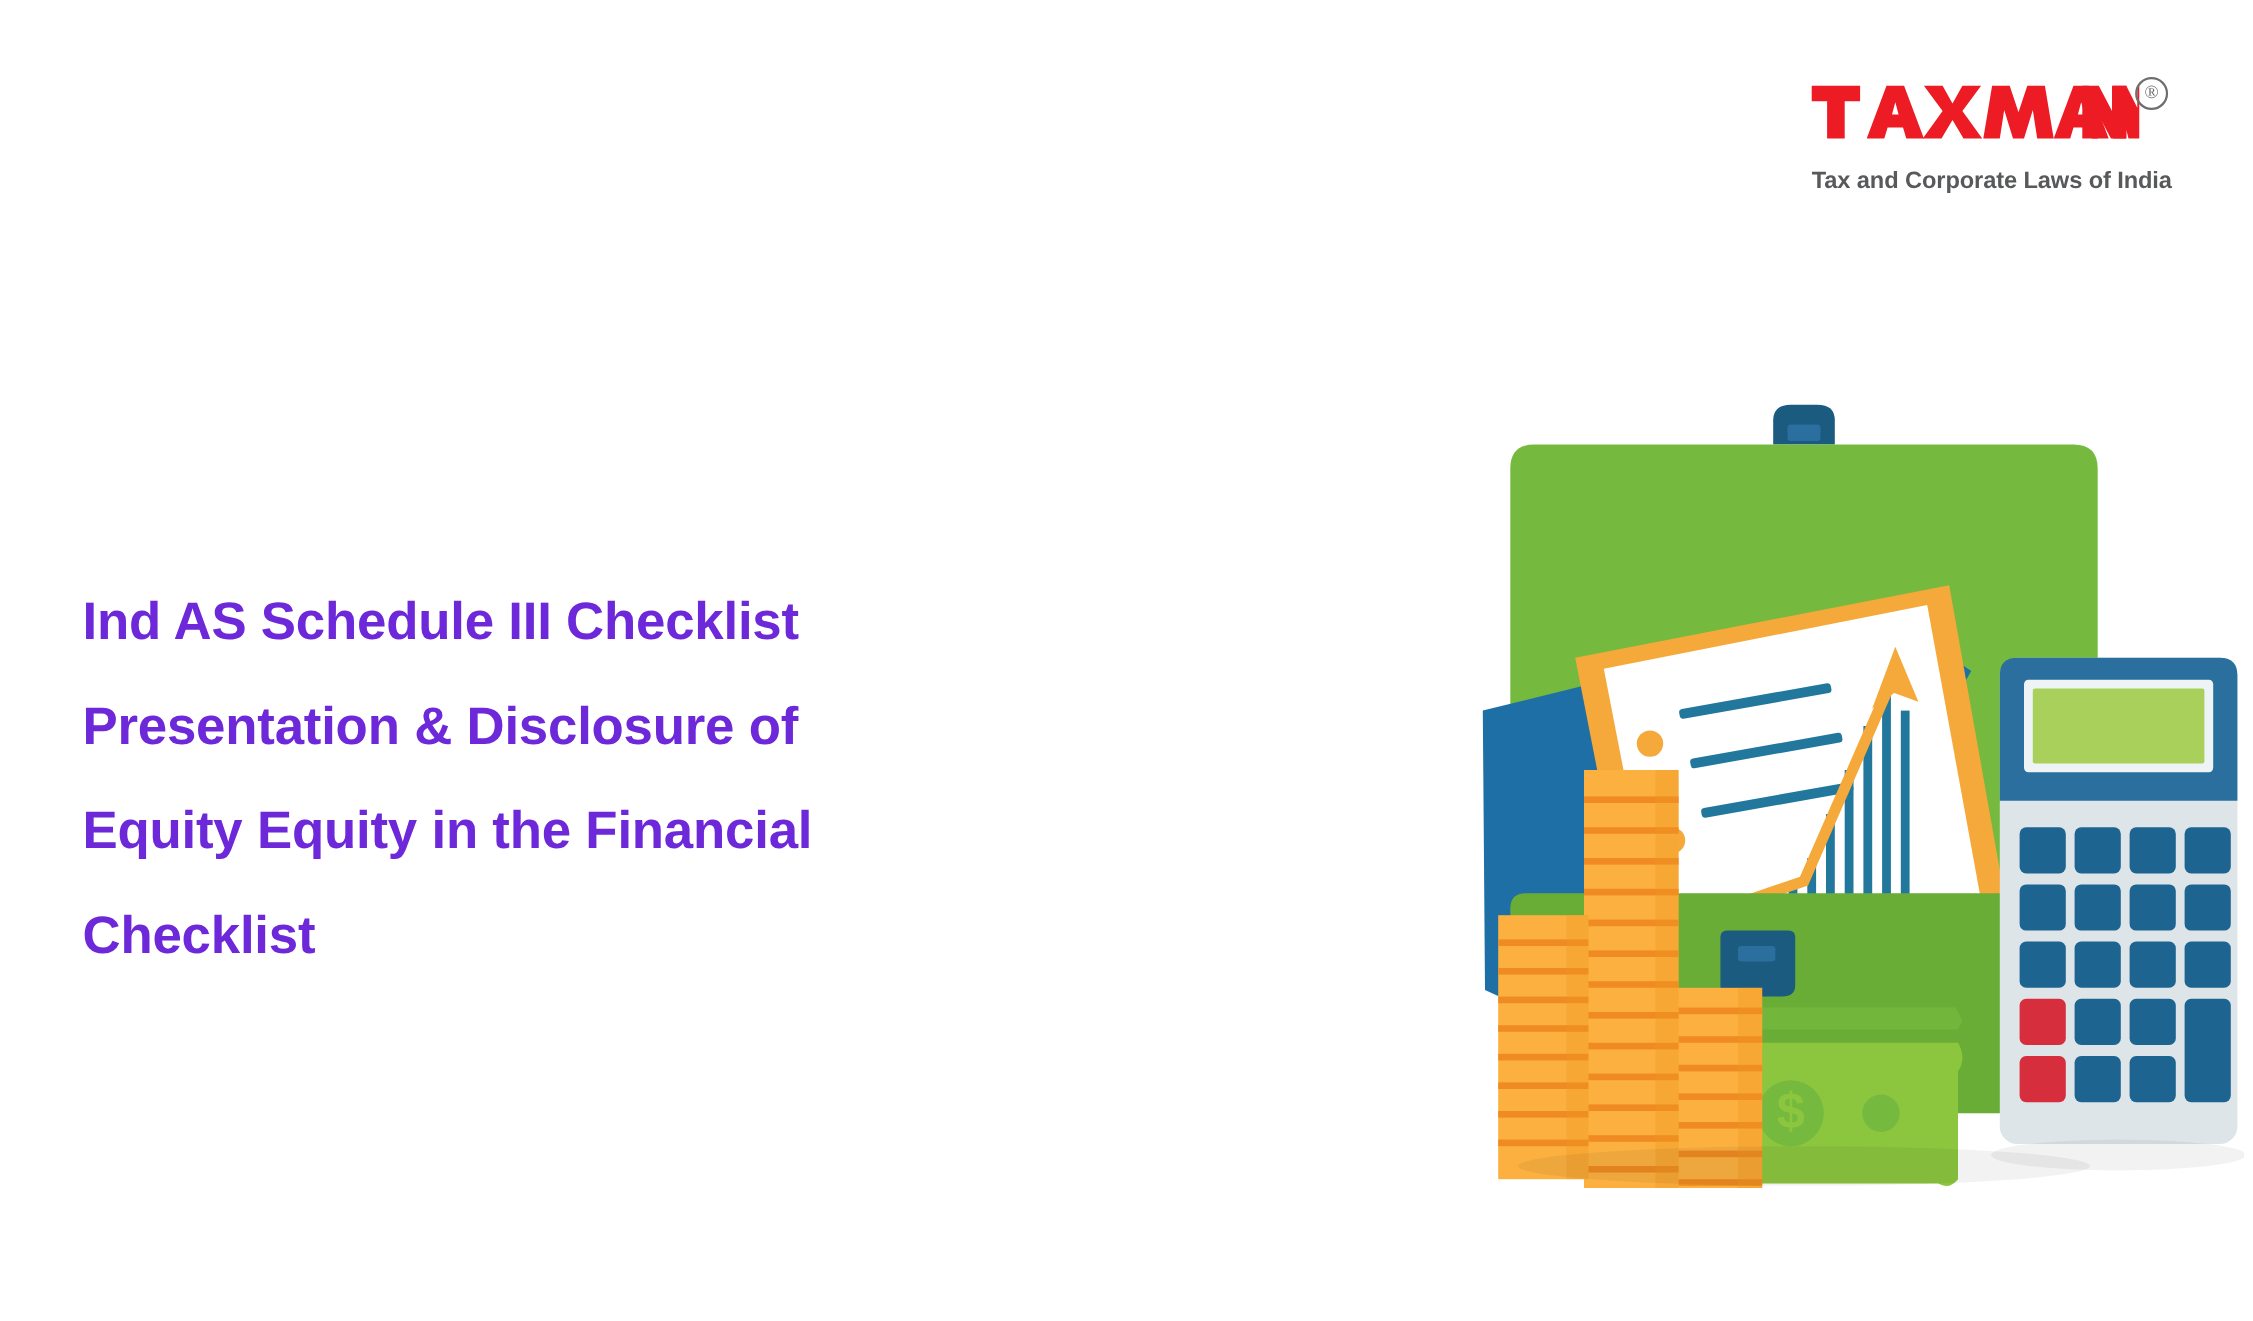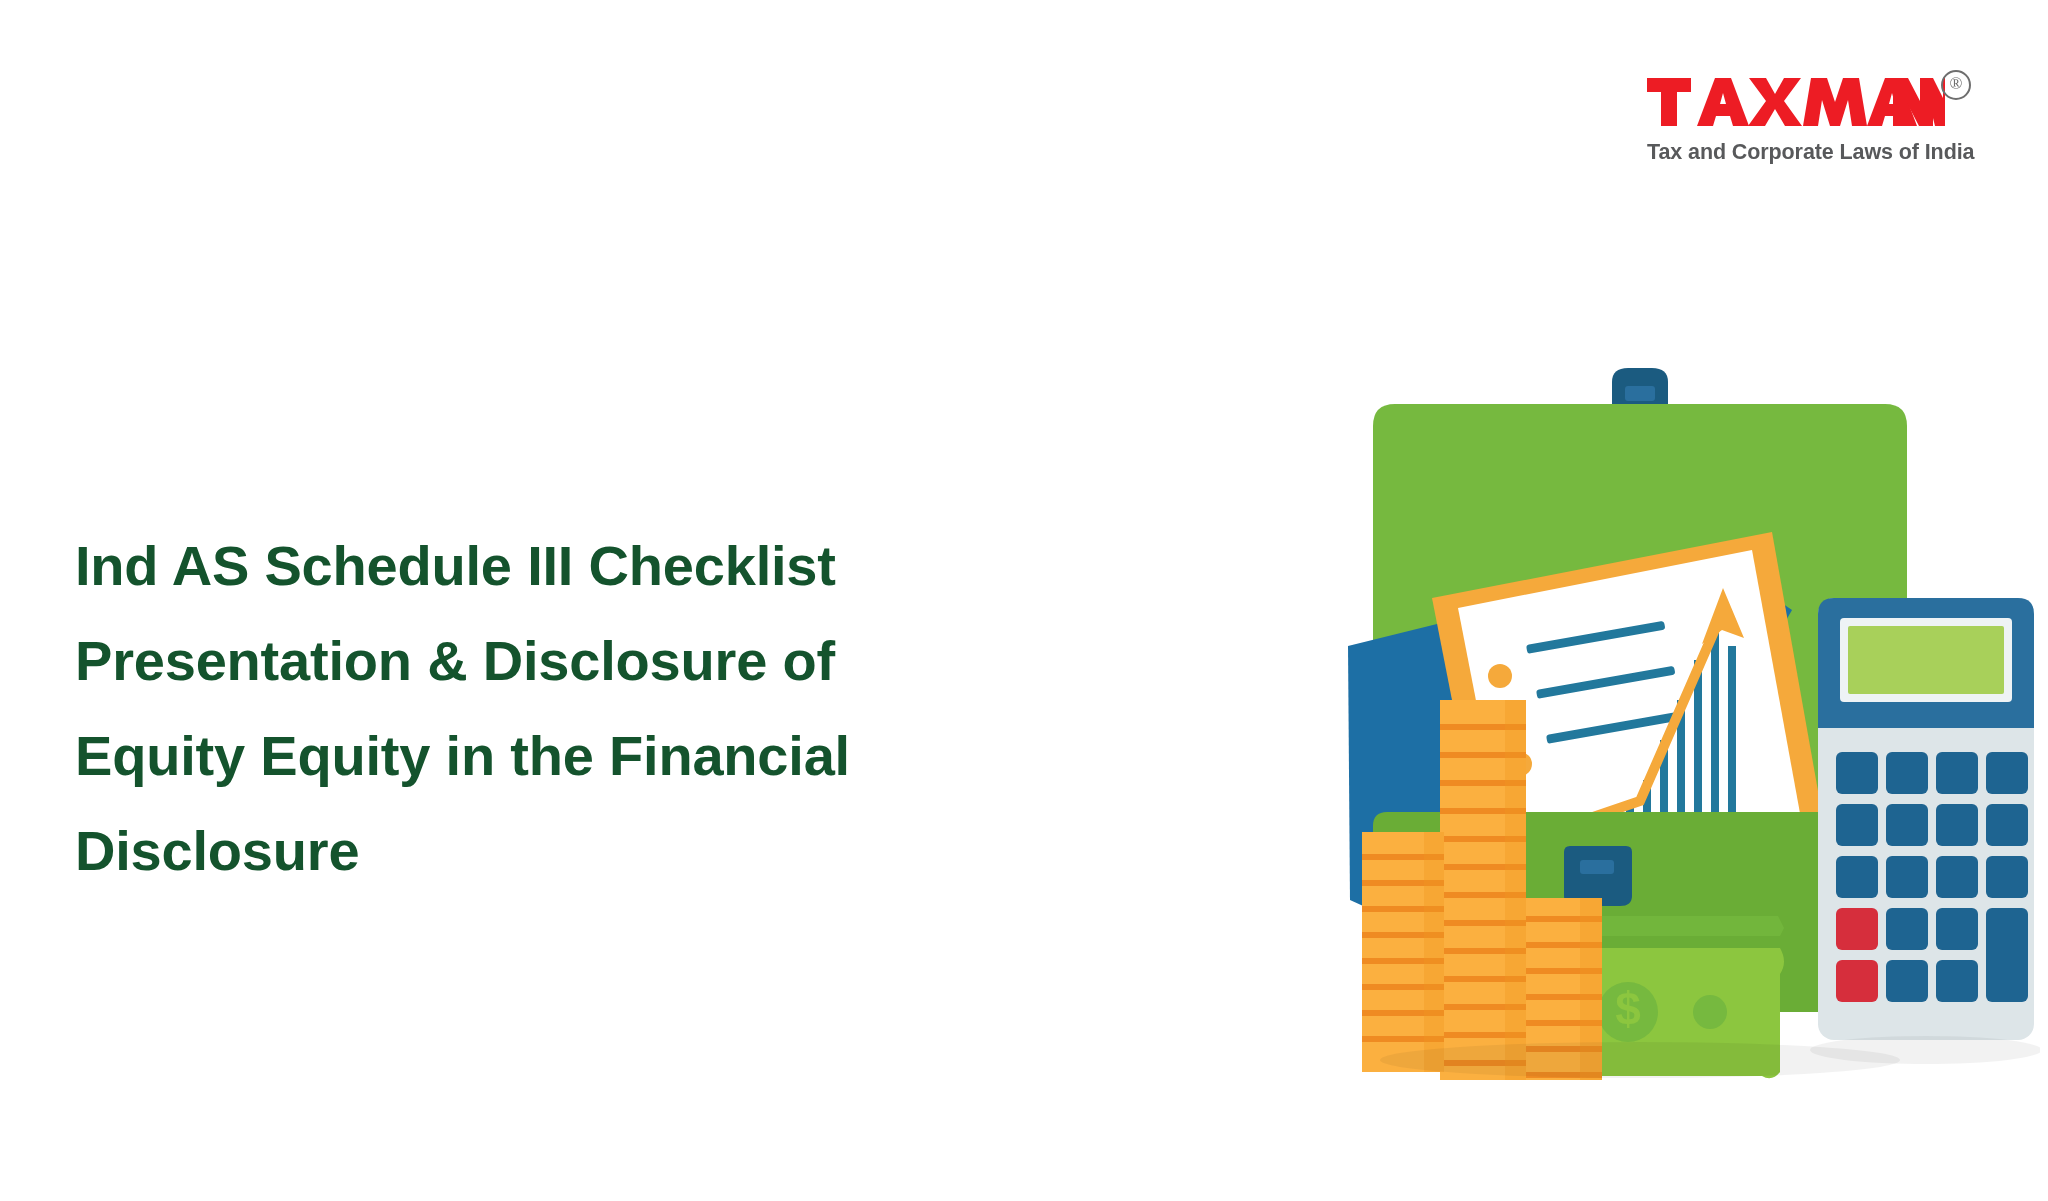--- a/index.html
+++ b/index.html
@@ -43,38 +43,38 @@
     border-radius: 50%;
     color: #6e6e6e;
     font-size: 17px;
     line-height: 23px;
     text-align: center;
     font-family: "Liberation Serif", serif;
   }
   #logo-tagline {
     position: absolute;
     left: 2px;
-    top: 72px;
+    top: 84px;
     font-size: 21.5px;
     font-weight: bold;
     letter-spacing: -0.1px;
     color: #58595b;
     white-space: nowrap;
   }
 
   
   #title-block {
     position: absolute;
     left: 75px;
     top: 518px;
     width: 1000px;
   }
   .title-line {
-    color: #14532d;
-    font-size: 56px;
+    color: #6d28d9;
+    font-size: 48px;
     line-height: 95px;
     white-space: nowrap;
     letter-spacing: -0.2px;
   }
   .title-line.strong {
     font-weight: bold;
   }
   .title-line.light {
     font-weight: bold;
   }
@@ -121,21 +121,21 @@
 
     <div id="logo-reg">®</div>
 
     <div id="logo-tagline">Tax and Corporate Laws of India</div>
   </div>
 
   <div id="title-block">
     <div class="title-line strong">Ind AS Schedule III Checklist</div>
     <div class="title-line light">Presentation &amp; Disclosure of</div>
     <div class="title-line light">Equity Equity in the Financial</div>
-    <div class="title-line light">Disclosure</div>
+    <div class="title-line light">Checklist</div>
   </div>
 
   <div id="illustration">
     <svg viewBox="0 0 700 720" aria-hidden="true">
       <defs>
         <clipPath id="clip-doc">
           <polygon points="118,248 412,190 478,552 190,618"></polygon>
         </clipPath>
         <linearGradient id="soft-shadow" x1="0" y1="0" x2="0" y2="1">
           <stop offset="0%" stop-color="rgba(0,0,0,0.10)"></stop>

